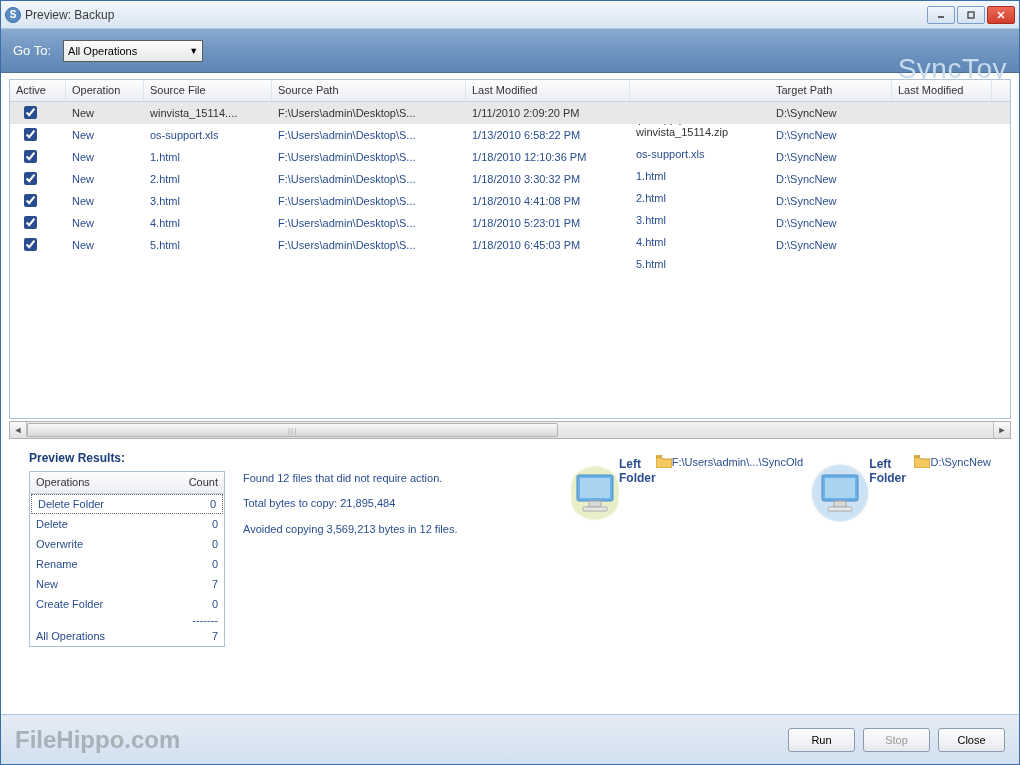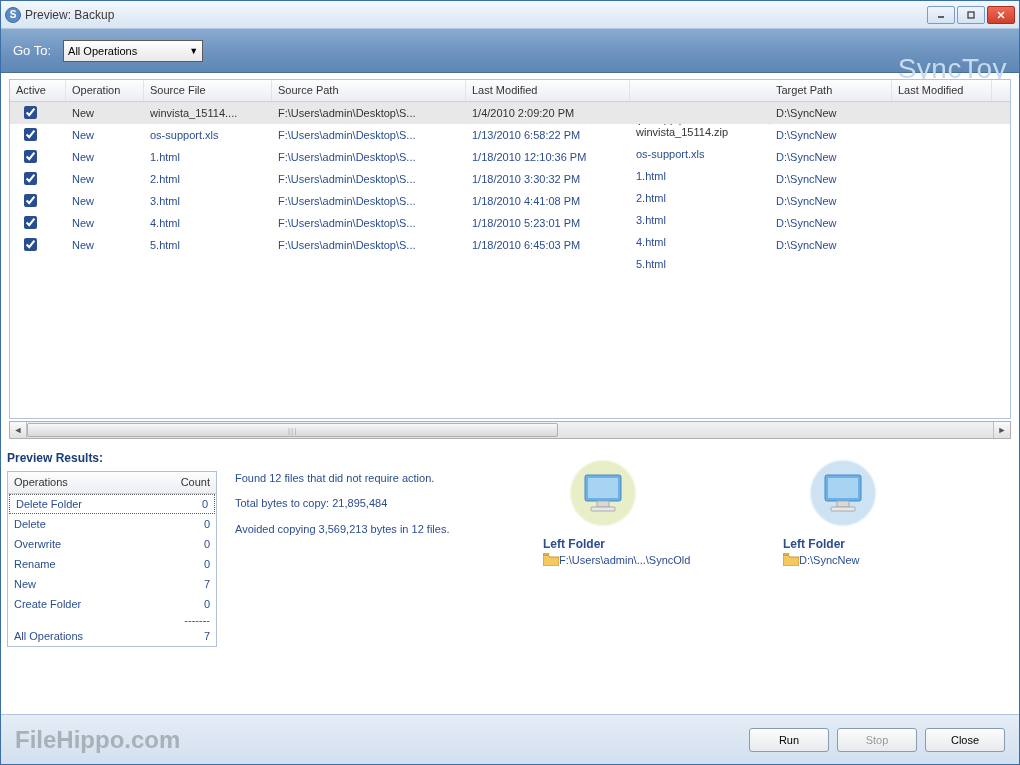--- a/index.html
+++ b/index.html
@@ -39,49 +39,49 @@
 .col-lastmod2 { width: 100px; flex: 0 0 100px; }
 .chk { width: 13px; height: 13px; margin-left: 8px; accent-color: #2a4d8f; }
 
 .hscroll { height: 18px; background: linear-gradient(to bottom, #f2f2f2, #e2e2e2); border: 1px solid #b0b0b0; margin: 2px 8px 6px 8px; display: flex; align-items: center; }
 .hscroll-arrow { width: 17px; height: 100%; background: linear-gradient(to bottom, #fafafa,#e0e0e0); border-right: 1px solid #c0c0c0; display: flex; align-items: center; justify-content: center; font-size: 9px; color: #555; cursor: pointer; }
 .hscroll-arrow.right { border-right: none; border-left: 1px solid #c0c0c0; }
 .hscroll-track { flex: 1; position: relative; height: 100%; }
 .hscroll-thumb { position: absolute; left: 0; top: 1px; bottom: 1px; width: 55%; background: linear-gradient(to bottom, #f8f8f8,#d8d8d8); border: 1px solid #b0b0b0; border-radius: 2px; display: flex; align-items: center; justify-content: center; }
 .hscroll-thumb::after { content: '|||'; color: #aaa; font-size: 8px; letter-spacing: 1px; }
 
-.results { flex: 1; padding: 6px 6px; display: flex; gap: 18px; }
+.results { flex: 1; padding: 6px 28px; display: flex; gap: 18px; }
 .results-title { color: #1a3d7a; font-weight: bold; font-size: 12px; margin-bottom: 6px; }
 .results-left { width: 210px; }
 .ops-table { border: 1px solid #b0c0d6; margin-top: 2px; }
 .ops-head { display: flex; background: linear-gradient(to bottom, #fdfdfd, #ebeef3); border-bottom: 1px solid #c5d3e6; height: 22px; }
 .ops-head .oph { padding: 4px 6px; font-size: 11px; color: #333; }
 .ops-row { display: flex; height: 20px; align-items: center; padding: 0 6px; }
 .ops-row.sel { border: 1px dotted #666; margin: 0 1px; align-items: center; }
 .ops-label { flex: 1; color: #2a4d8f; font-size: 11px; }
 .ops-count { width: 40px; text-align: right; color: #2a4d8f; font-size: 11px; }
 .ops-divider { text-align: right; color: #2a4d8f; font-size: 11px; padding-right: 6px; }
 .results-mid { flex: 0 0 290px; }
 .results-mid p { color: #2a4d8f; font-size: 11px; margin-bottom: 10px; line-height: 1.4; }
 
 .folders { display: flex; gap: 40px; align-items: flex-start; padding-top: 2px; }
-.folder-block { width: 200px; display:flex; flex-direction:column; align-items:flex-start; }
+.folder-block { width: 200px; display:flex; flex-direction:row; align-items:flex-start; }
 .folder-icon { width: 80px; height: 80px; display: flex; align-items: center; justify-content: center; margin-left: 20px; }
 .folder-icon.left { background: radial-gradient(circle, #e8eec8 0%, #e8eec8 55%, transparent 60%); border-radius: 50%; }
 .folder-icon.right { background: radial-gradient(circle, #cde2f3 0%, #cde2f3 55%, transparent 60%); border-radius: 50%; }
 .monitor { width: 48px; }
 .folder-title { color: #2a4d8f; font-weight: bold; font-size: 12px; margin-top: 4px; }
 .folder-path { display: flex; align-items: center; gap: 0; margin-top: 2px; }
 .folder-path span.path { color: #2a4d8f; font-size: 11px; }
 .mini-folder { width: 16px; height: 13px; }
 
 .footer { height: 50px; background: linear-gradient(to bottom, #e5edf6 0%, #d2e0ef 100%); border-top: 1px solid #b0c4de; display: flex; align-items: center; padding: 0 14px; }
 .watermark { color: #a8b0b8; font-size: 24px; font-weight: bold; }
 .footer-buttons { margin-left: auto; display: flex; gap: 8px; }
-.btn { width: 80px; height: 24px; background: linear-gradient(to bottom, #fdfdfd, #e6e9ed); border: 1px solid #8a9bb0; border-radius: 3px; font-size: 11px; cursor: pointer; }
+.btn { width: 67px; height: 24px; background: linear-gradient(to bottom, #fdfdfd, #e6e9ed); border: 1px solid #8a9bb0; border-radius: 3px; font-size: 11px; cursor: pointer; }
 .btn:disabled { color: #999; cursor: default; }
 </style>
 </head>
 <body>
 
 <div class="window">
 
   <div class="titlebar">
     <div class="titlebar-icon">S</div>
     <div class="titlebar-text">Preview: Backup</div>
@@ -124,21 +124,21 @@
       <div class="th col-target">Target File</div>
       <div class="th col-tpath">Target Path</div>
       <div class="th col-lastmod2">Last Modified</div>
     </div>
     <div class="tbody" id="tbody">
         <div class="tr selected">
           <div class="td col-active"><input type="checkbox" class="chk" checked="" style=""></div>
           <div class="td col-op">New</div>
           <div class="td col-source">winvista_15114....</div>
           <div class="td col-spath">F:\Users\admin\Desktop\S...</div>
-          <div class="td col-lastmod">1/4/2010 2:09:20 PM</div>
+          <div class="td col-lastmod">1/11/2010 2:09:20 PM</div>
           <div class="td col-target">winvista_15114.zip</div>
           <div class="td col-tpath">D:\SyncNew</div>
           <div class="td col-lastmod2"></div>
         </div>
         <div class="tr">
           <div class="td col-active"><input type="checkbox" class="chk" checked="" style=""></div>
           <div class="td col-op">New</div>
           <div class="td col-source">os-support.xls</div>
           <div class="td col-spath">F:\Users\admin\Desktop\S...</div>
           <div class="td col-lastmod">1/13/2010 6:58:22 PM</div>

